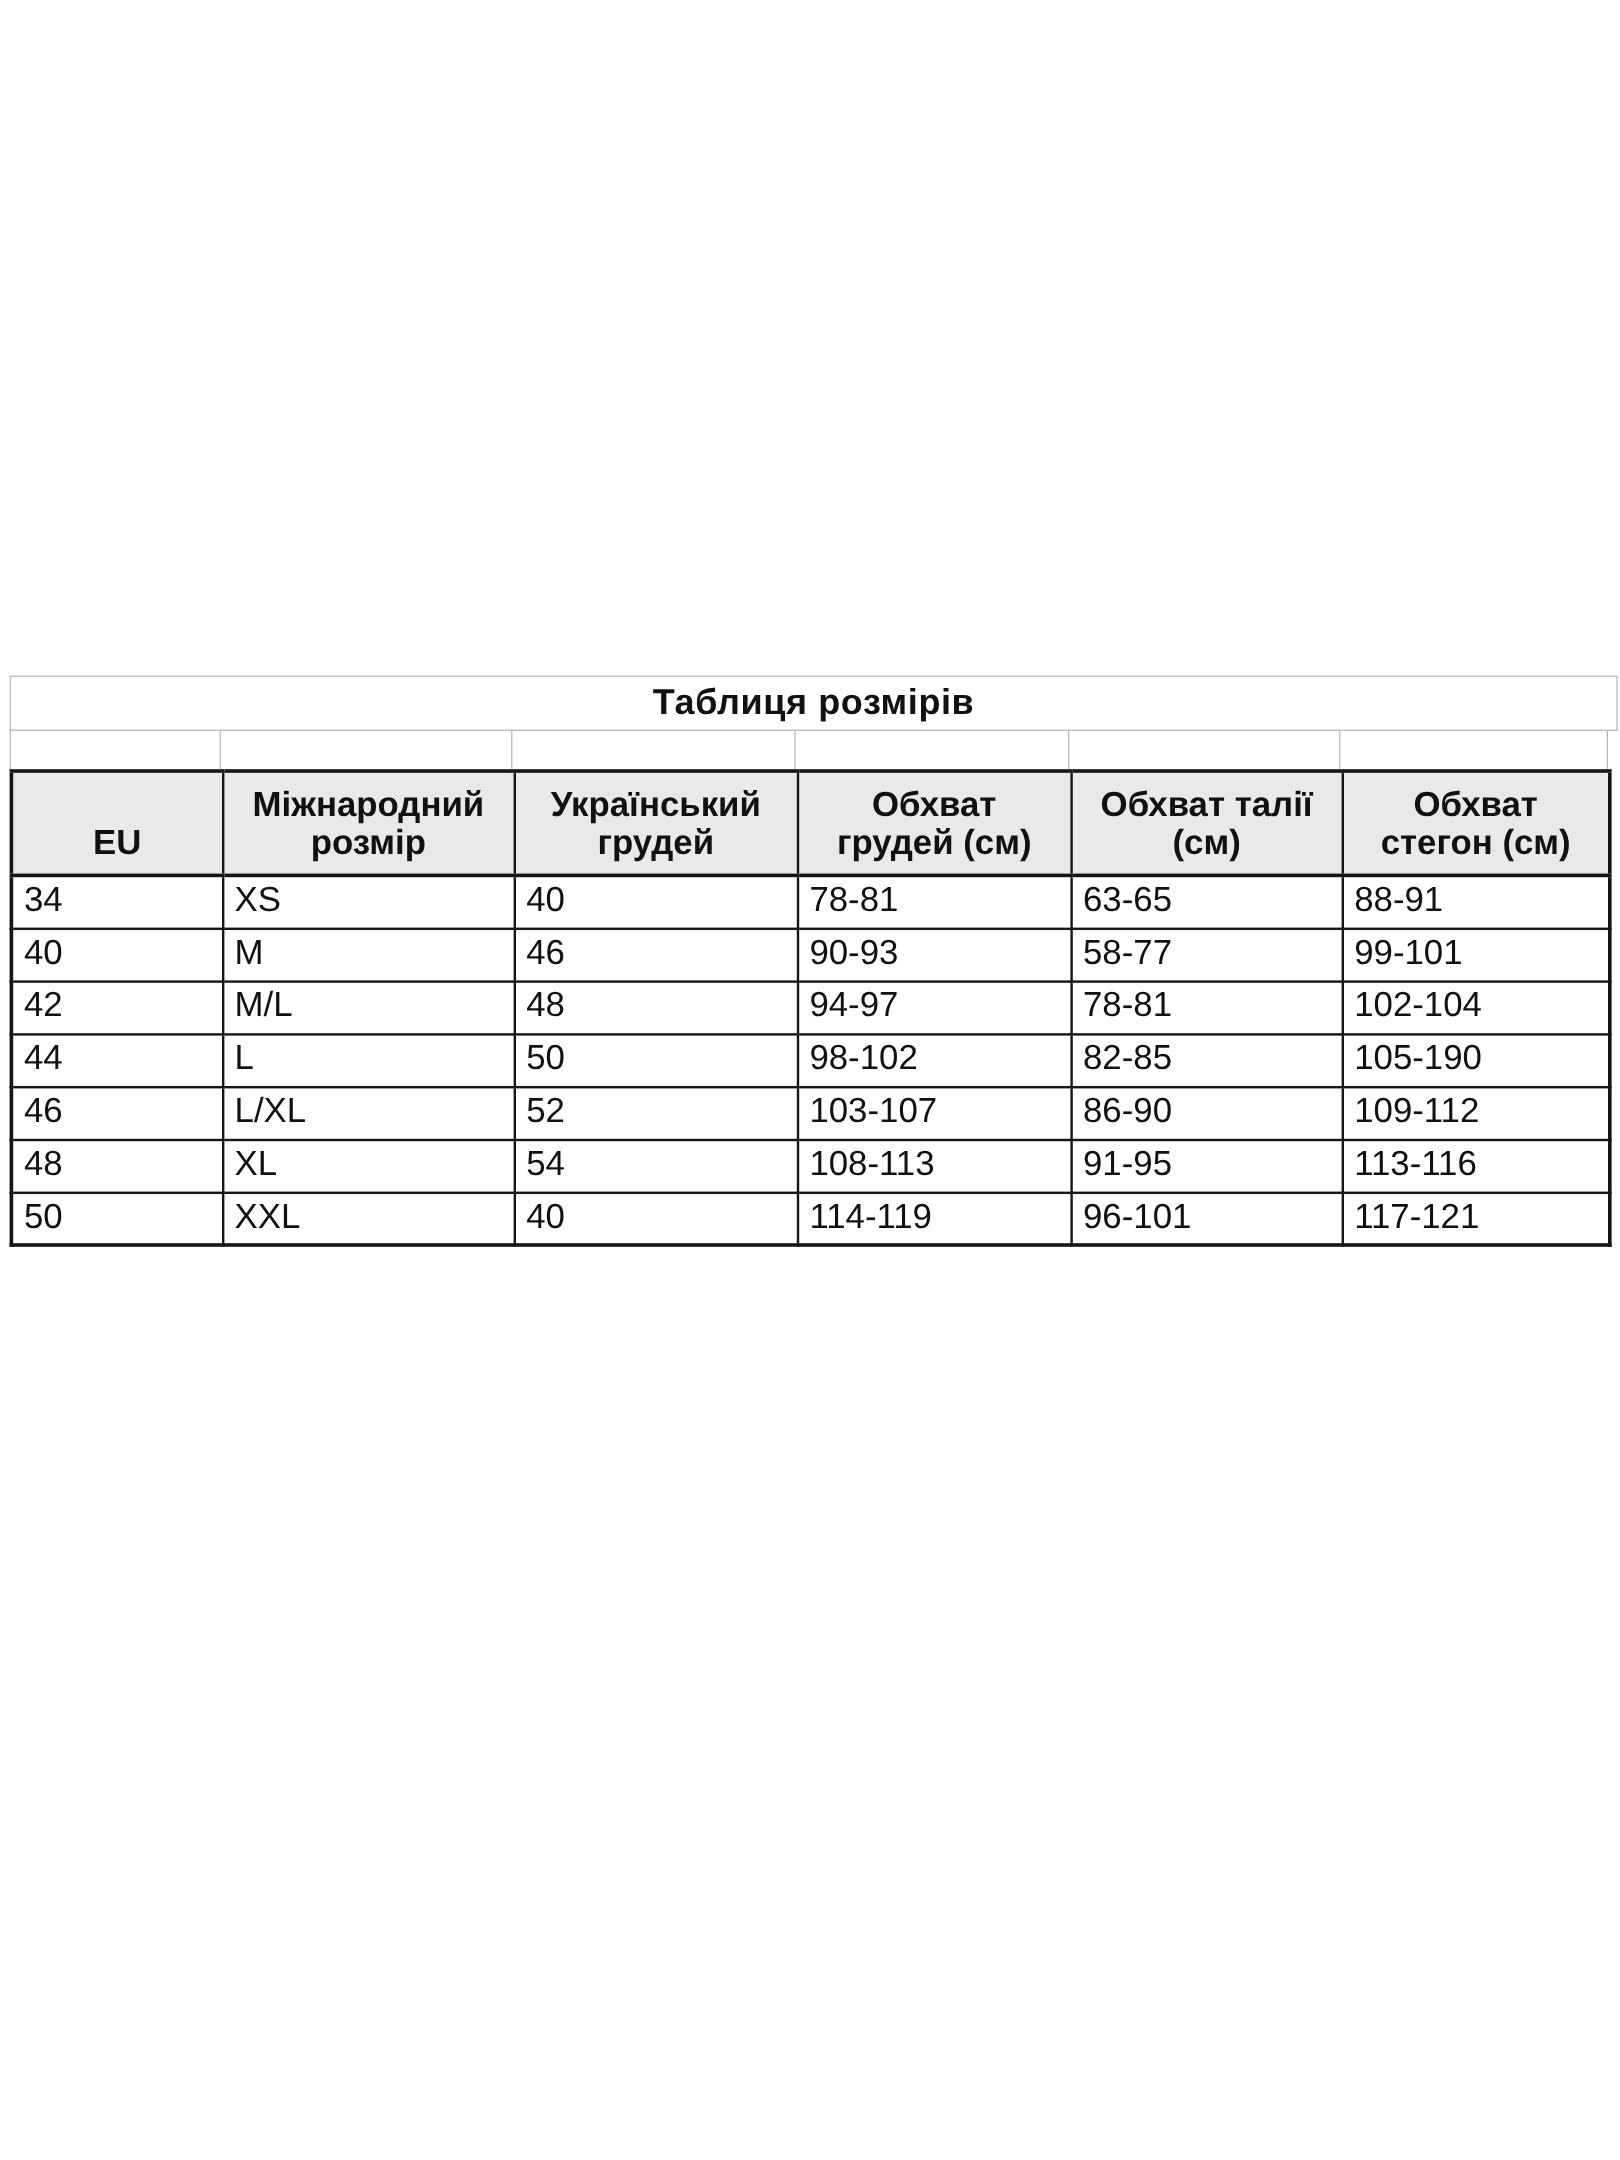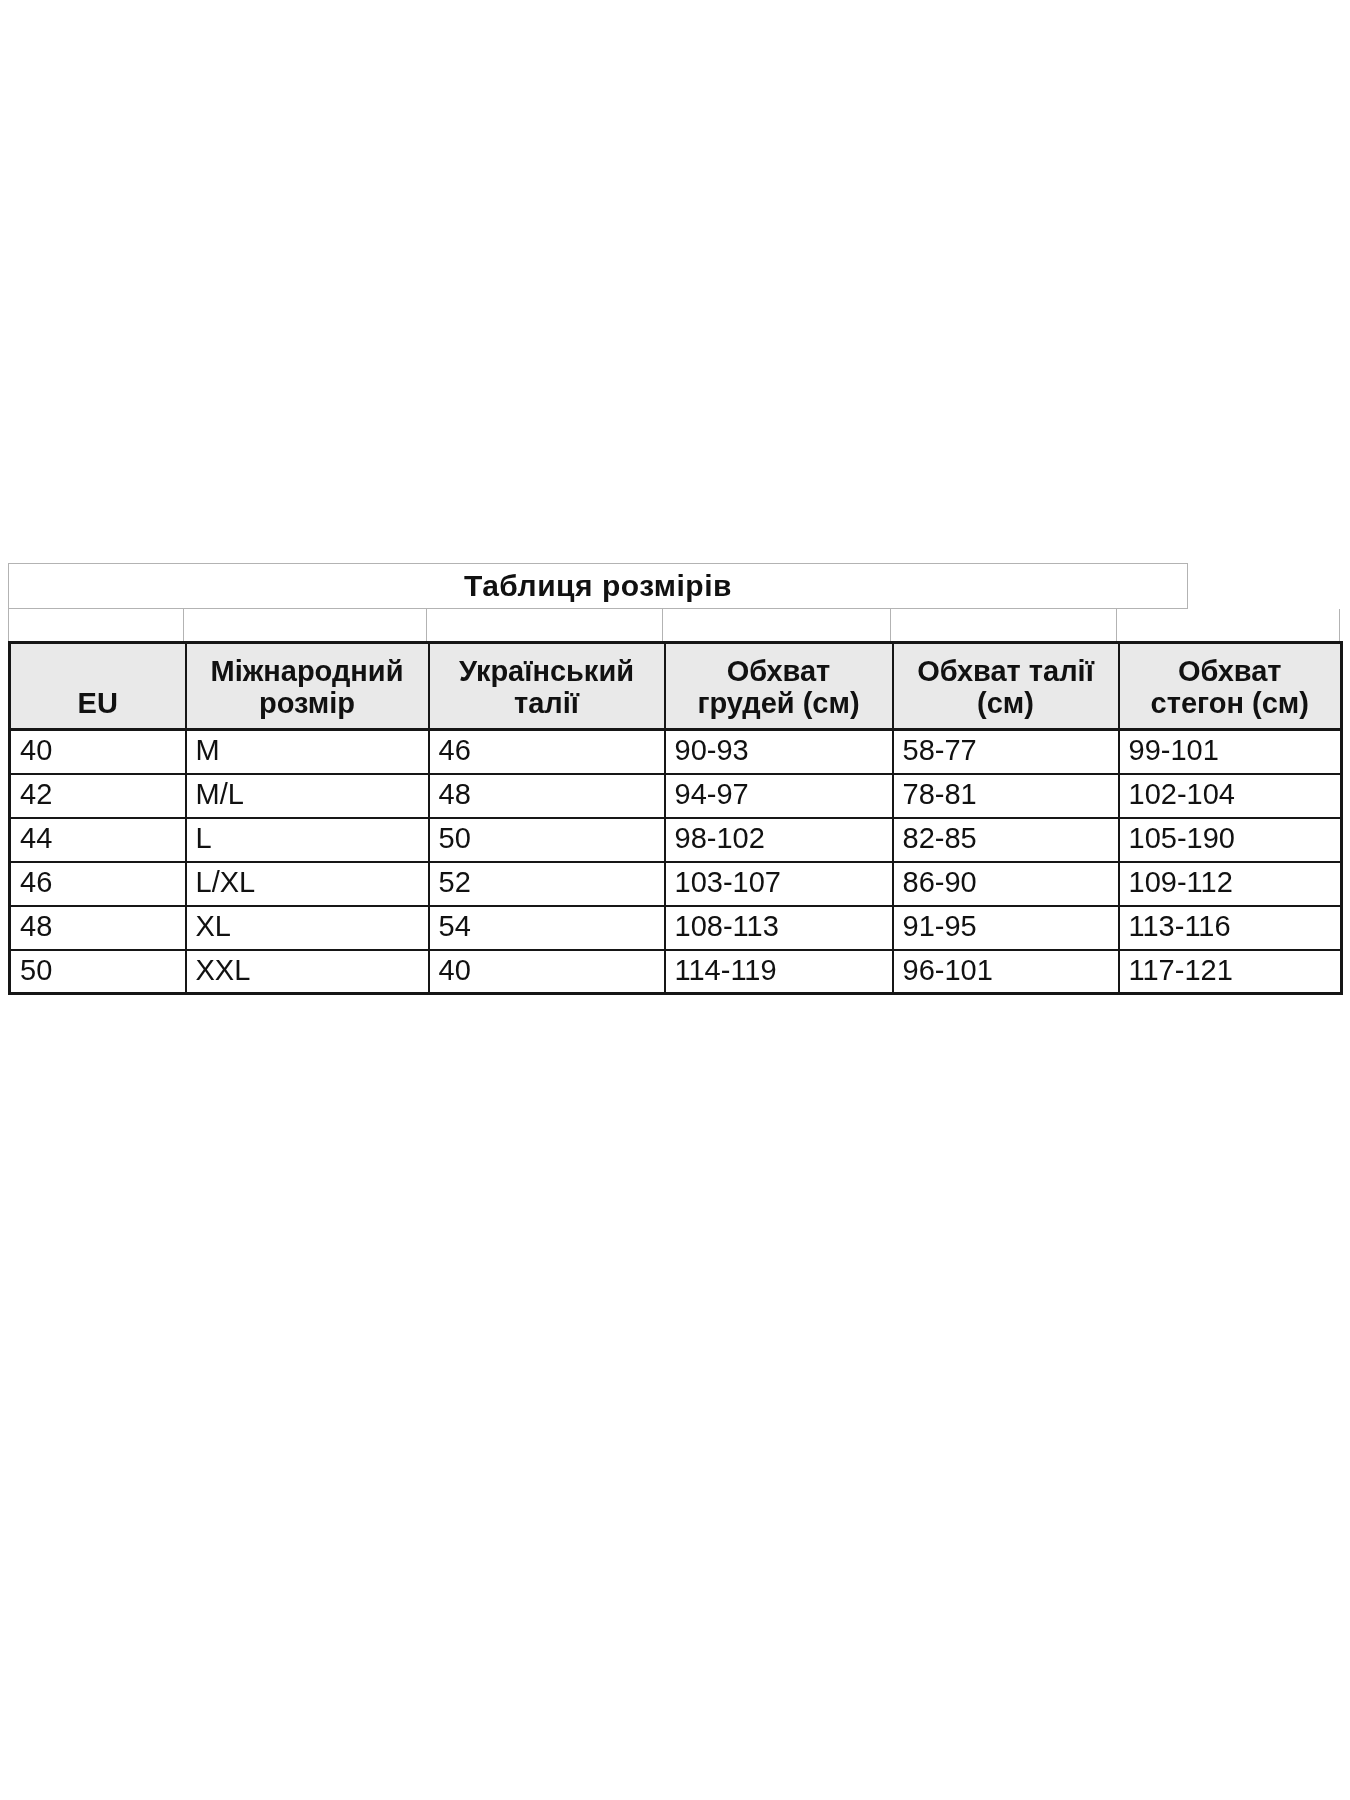--- a/index.html
+++ b/index.html
@@ -18,21 +18,21 @@
   }
   .size-chart {
     position: absolute;
     left: 8px;
     top: 563px;
     width: 1332px;
   }
   
   .title-row {
     box-sizing: border-box;
-    width: 1180px;
+    width: 1340px;
     height: 46px;
     border: 1px solid #b3b3b3;
     display: flex;
     align-items: center;
     justify-content: center;
     font-size: 30px;
     font-weight: bold;
     letter-spacing: 0.5px;
   }
   
@@ -117,30 +117,38 @@
         <col style="width:228px">
           <col style="width:226px">
           <col style="width:223px">
       </colgroup>
       <thead>
         <tr>
           <th>EU</th>
           <th>Міжнародний
 розмір</th>
           <th>Український
-талії</th>
+грудей</th>
           <th>Обхват
 грудей (см)</th>
           <th>Обхват талії
 (см)</th>
           <th>Обхват
 стегон (см)</th>
         </tr>
       </thead>
       <tbody>
+        <tr>
+          <td>34</td>
+          <td>XS</td>
+          <td>40</td>
+          <td>78-81</td>
+          <td>63-65</td>
+          <td>88-91</td>
+        </tr>
         <tr>
           <td>40</td>
           <td>M</td>
           <td>46</td>
           <td>90-93</td>
           <td>58-77</td>
           <td>99-101</td>
         </tr>
         <tr>
           <td>42</td>

